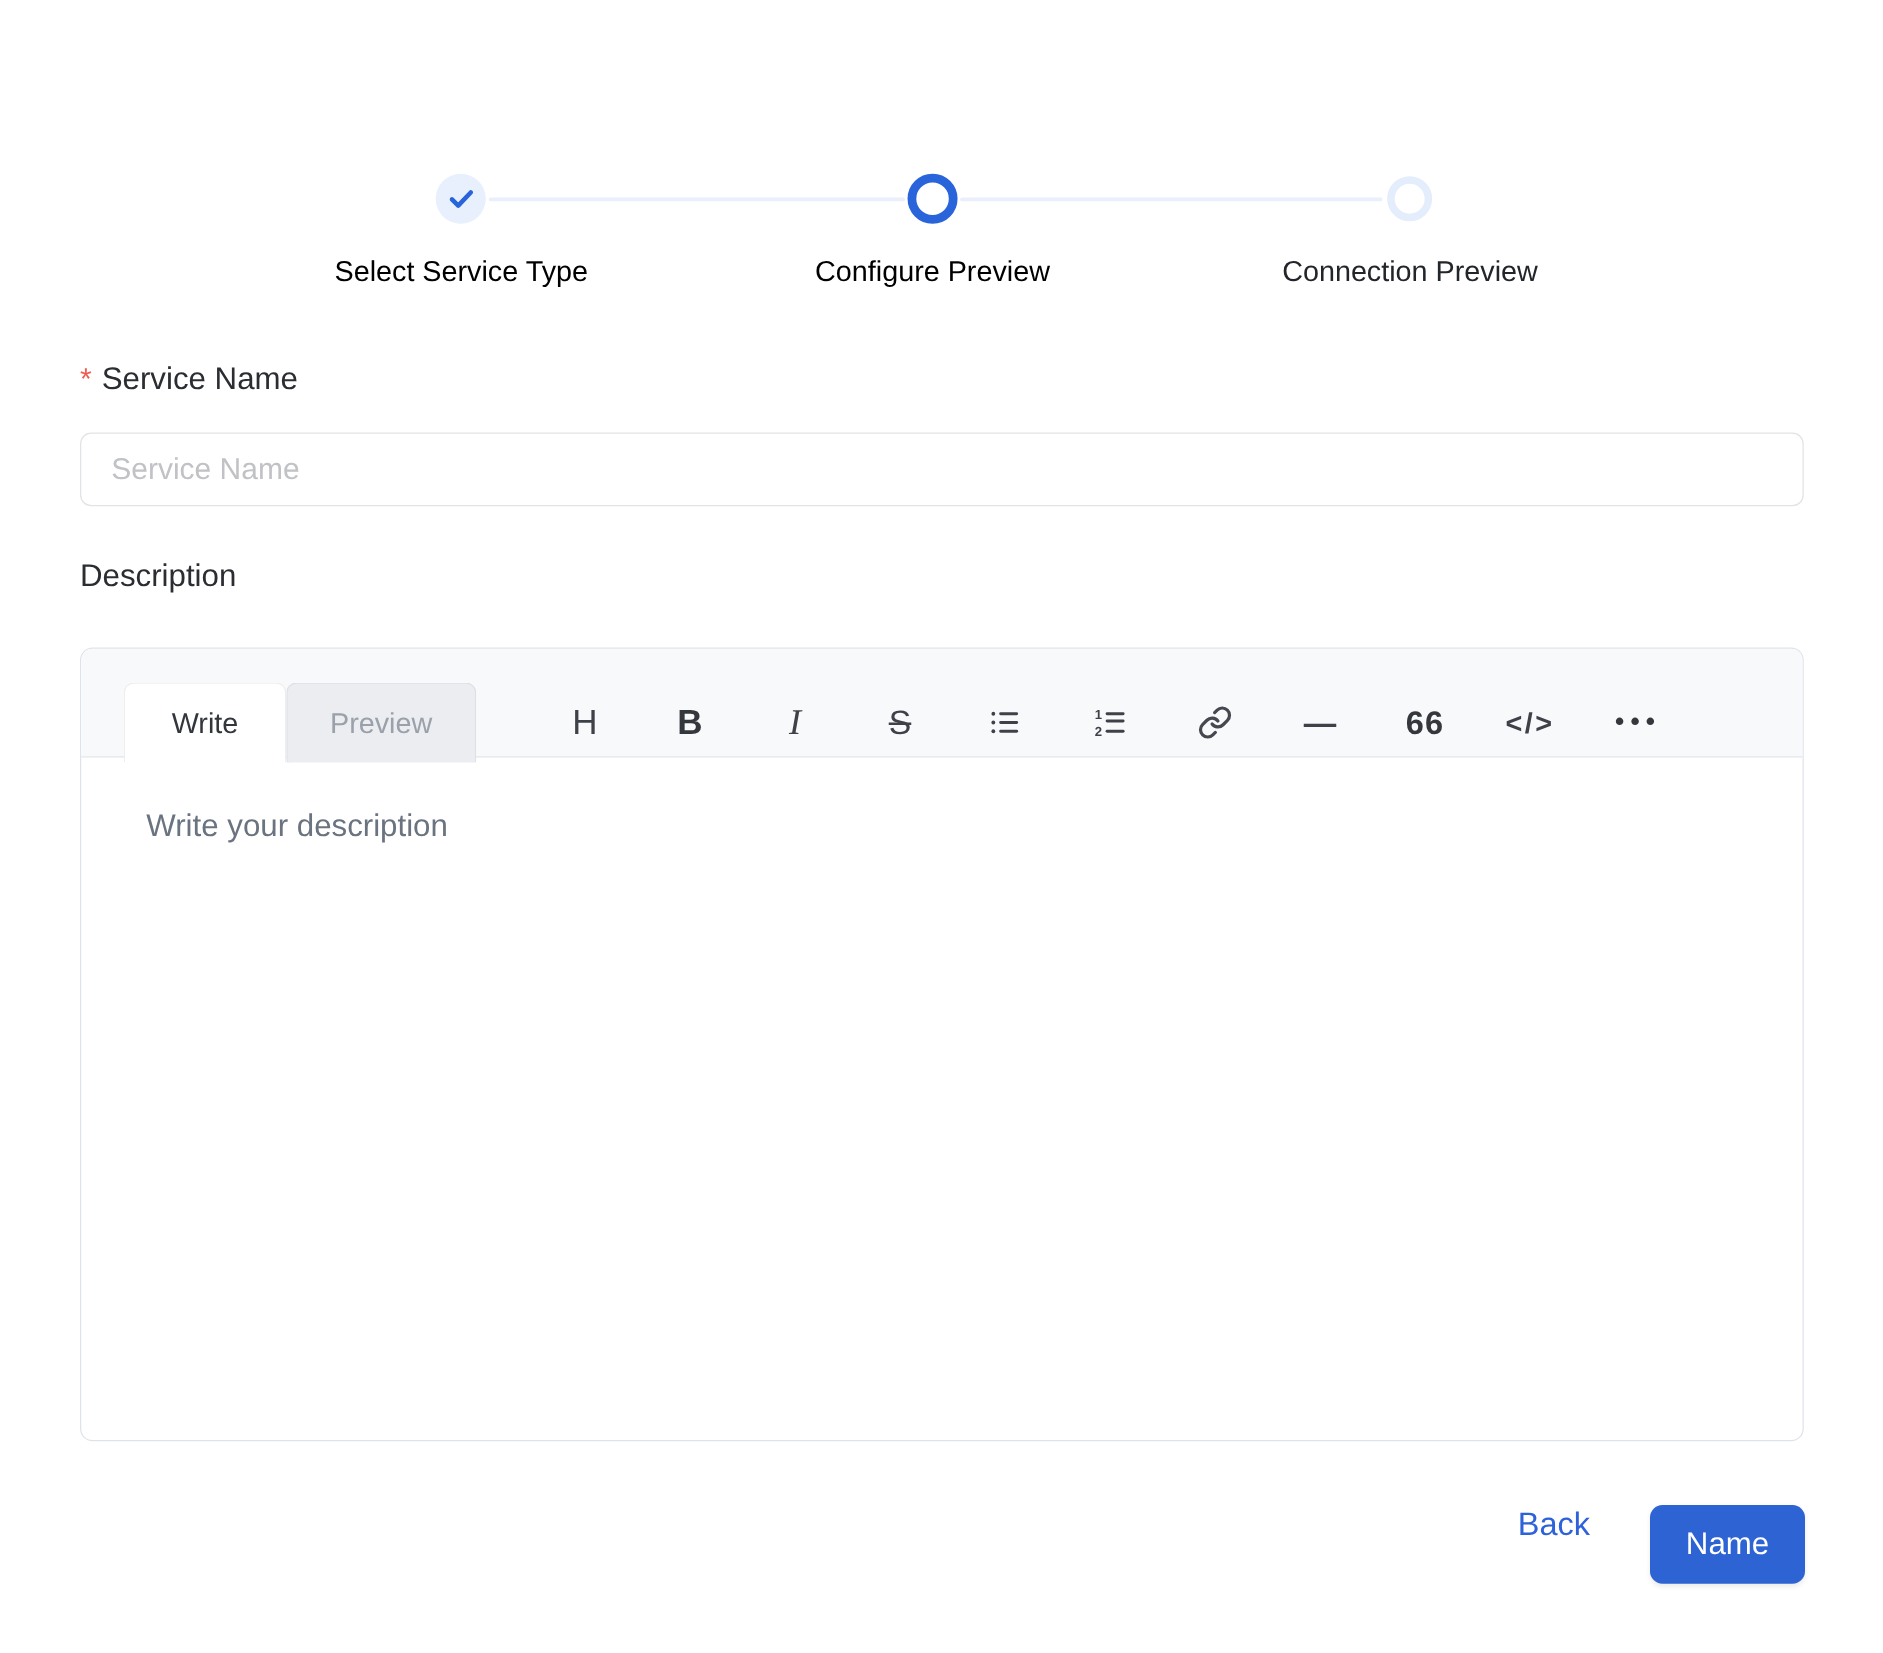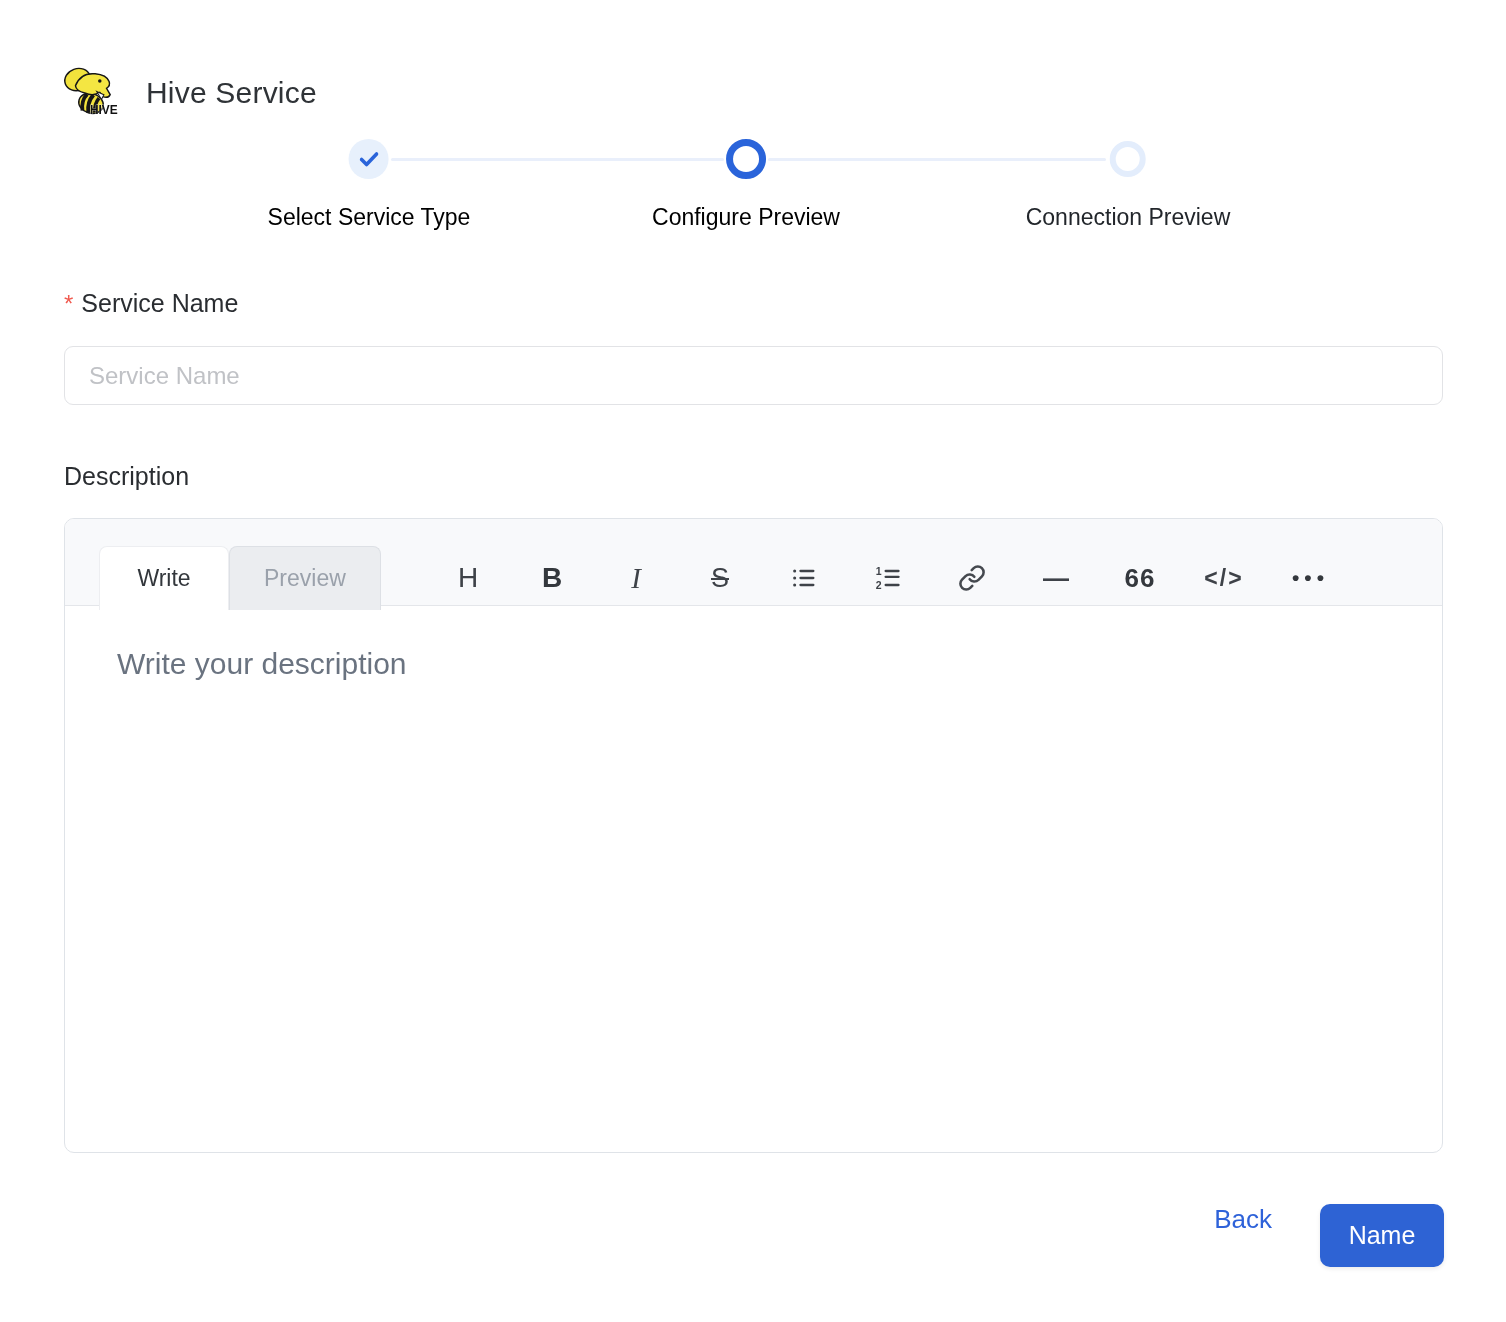--- a/index.html
+++ b/index.html
@@ -23,21 +23,21 @@
   .circle-completed { width: 40px; height: 40px; border-radius: 50%; background: #e7f0fc; display: flex; align-items: center; justify-content: center; }
   .circle-active { width: 40px; height: 40px; border-radius: 50%; background: #fff; border: 7px solid #2a64da; }
   .circle-pending { width: 36px; height: 36px; border-radius: 50%; background: #fff; border: 6px solid #e3edfc; }
   .step-label { margin-top: 25px; font-size: 23px; white-space: nowrap; }
   .label-blue { color: #000000; }
   .label-dark { color: #22262b; }
 
   
   .field-label-row { position: absolute; left: 64px; display: flex; gap: 8px; align-items: baseline; }
   .row-service { top: 289px; }
-  .row-desc { top: 462px; justify-content: flex-end; }
+  .row-desc { top: 447px; justify-content: flex-end; }
   .required { color: #f05a4f; font-size: 24px; }
   .field-label { color: #2a2d31; font-size: 25px; }
   .text-input { position: absolute; left: 64px; top: 346px; width: 1379px; height: 59px; border: 1px solid #e2e3e6; border-radius: 9px; padding: 0 24px; font-family: "Liberation Sans", sans-serif; font-size: 24px; color: #2a2d31; outline: none; background: #fff; }
   .text-input::placeholder { color: #c0c2c6; }
 
   
   .editor { position: absolute; left: 64px; top: 518px; width: 1379px; height: 635px; border: 1px solid #dfe3e8; border-radius: 10px; background: #fff; overflow: hidden; }
   .editor-header { position: absolute; left: 0; top: 0; width: 100%; height: 87px; background: #f8f9fb; border-bottom: 1px solid #e4e6ea; }
   .tabs { position: absolute; left: 34px; top: 27px; display: flex; z-index: 2; }
   .tab { height: 64px; display: flex; align-items: center; justify-content: center; font-size: 23px; cursor: pointer; padding: 0 34px; border-top-left-radius: 8px; border-top-right-radius: 8px; }
@@ -47,51 +47,33 @@
   .tool { width: 84px; height: 64px; display: flex; align-items: center; justify-content: center; color: #45494f; cursor: pointer; }
   .glyph-h { font-size: 28px; font-weight: 400; color: #3e4248; }
   .glyph-b { font-size: 28px; font-weight: 800; color: #34383d; }
   .glyph-i { font-family: "Liberation Serif", serif; font-style: italic; font-size: 29px; color: #3e4248; }
   .glyph-s { font-size: 27px; text-decoration: line-through; text-decoration-thickness: 2px; color: #3e4248; }
   .glyph-hr { font-size: 26px; font-weight: 700; color: #3e4248; }
   .glyph-quote { font-size: 26px; font-weight: 700; letter-spacing: 1px; color: #34383d; }
   .glyph-code { font-size: 23px; font-weight: 600; letter-spacing: 2px; color: #3e4248; }
   .glyph-more { font-size: 21px; font-weight: 700; letter-spacing: 5px; color: #34383d; padding-left: 5px; }
   .tool svg { display: block; }
-  .editor-body { position: absolute; left: 0; top: 88px; width: 100%; height: 547px; border: none; outline: none; resize: none; padding: 40px 52px; font-family: "Liberation Sans", sans-serif; font-size: 30px; color: #33373c; background: transparent; z-index: 1; }
+  .editor-body { position: absolute; left: 0; top: 88px; width: 100%; height: 547px; border: none; outline: none; resize: none; padding: 40px 52px; font-family: "Liberation Sans", sans-serif; font-size: 25px; color: #33373c; background: transparent; z-index: 1; }
   .editor-body::placeholder { color: #6a7380; }
 
   
   .footer { position: absolute; right: 62px; top: 1204px; display: flex; align-items: flex-start; gap: 48px; }
   .back-btn { background: transparent; border: none; color: #2e62d9; font-size: 26px; font-family: "Liberation Sans", sans-serif; cursor: pointer; }
   .next-btn { width: 124px; height: 63px; background: #2e63d4; color: #ffffff; border: none; border-radius: 10px; font-size: 25px; font-family: "Liberation Sans", sans-serif; cursor: pointer; box-shadow: 0 2px 4px rgba(0,0,0,.08); }
 </style>
 </head>
 <body>
 
 <div class="page">
 
-  <header class="app-header">
-    <span class="logo">
-      <svg viewBox="0 0 56 56" width="58" height="58" aria-hidden="true">
-        <g transform="rotate(16 28 38)">
-          <ellipse cx="28" cy="38" rx="12" ry="9.5" fill="#f2e23c" stroke="#161616" stroke-width="1.4"></ellipse>
-          <path d="M22 30.5 q-4 7.5 0 16.5" stroke="#161616" stroke-width="3.6" fill="none"></path>
-          <path d="M28 29.5 q-4 8.5 0 18" stroke="#161616" stroke-width="3.8" fill="none"></path>
-          <path d="M34 31 q-3 7 0 14.5" stroke="#161616" stroke-width="3.4" fill="none"></path>
-        </g>
-        <ellipse cx="15" cy="15" rx="12.5" ry="10.5" fill="#f2e23c" stroke="#161616" stroke-width="1.4" transform="rotate(-20 15 15)"></ellipse>
-        <path d="M13 21 Q18 8 32 9.5 Q43 10.5 45.5 17 Q47 21 43 23.5 L46.5 29.5 Q44.5 33.5 39.5 31.5 L36.5 27.5 Q30 31.5 22 28 Q13.5 26 13 21 Z" fill="#f4e642" stroke="#161616" stroke-width="1.4"></path>
-        <circle cx="36.5" cy="16.5" r="1.7" fill="#161616"></circle>
-        <path d="M33.5 26.5 l7 3.2 -2.4 4.6 z" fill="#ffffff" stroke="#161616" stroke-width="1"></path>
-        <text x="27" y="48" font-family="Liberation Sans, sans-serif" font-size="11.5" font-weight="bold" fill="#111" stroke="#ffffff" stroke-width="0.5" paint-order="stroke">HIVE</text>
-      </svg>
-    </span>
-    <h1 class="title">Hive Service</h1>
-  </header>
 
   <nav class="stepper">
     <div class="step-line line-1"></div>
     <div class="step-line line-2"></div>
 
     <div class="step step-1">
       <span class="circle-wrap">
         <span class="circle-completed">
           <svg width="19" height="15" viewBox="0 0 19 15" fill="none">
             <path d="M2 7.5 L7 12.5 L17 2" stroke="#2a64da" stroke-width="3.6" stroke-linecap="round" stroke-linejoin="round"></path>

